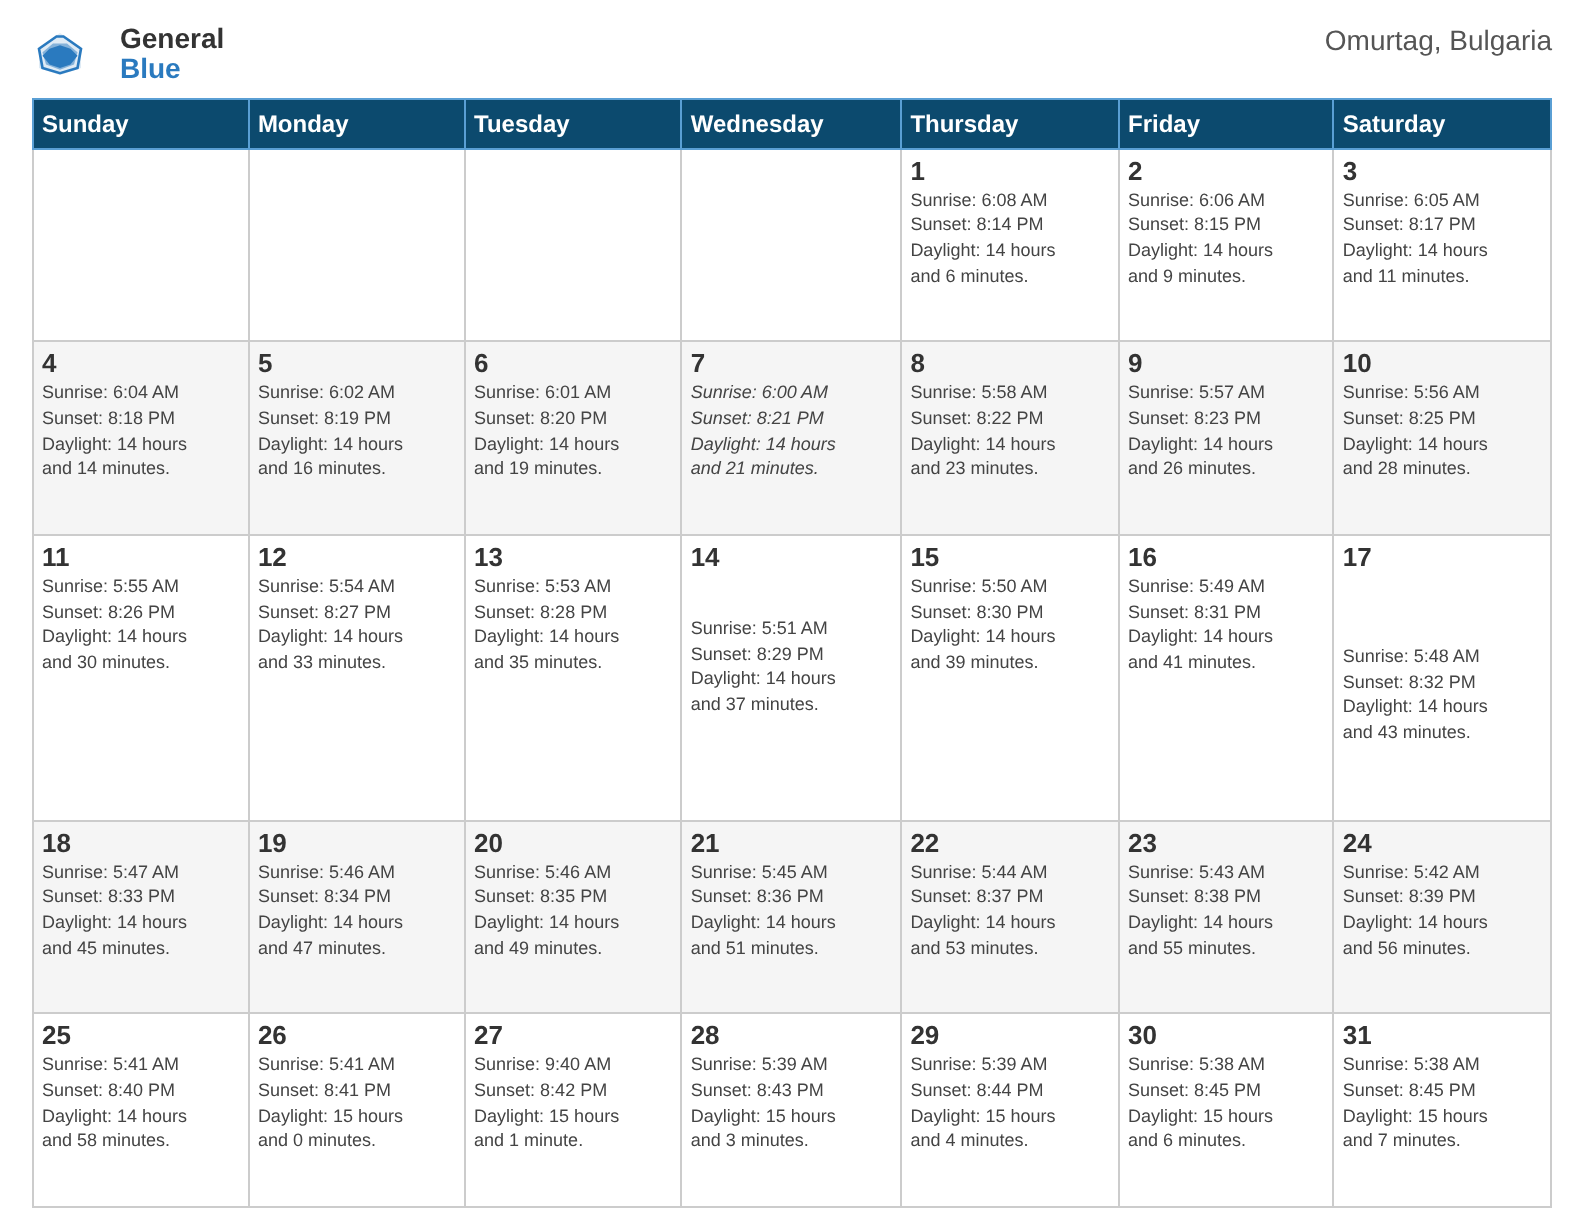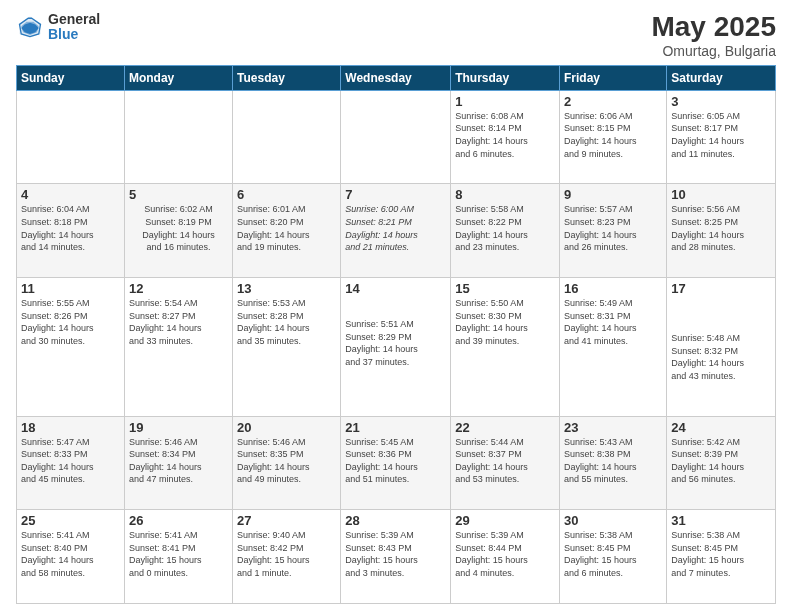--- a/index.html
+++ b/index.html
@@ -19,21 +19,21 @@
     }
     .header {
       display: flex;
       justify-content: space-between;
       align-items: flex-start;
       margin-bottom: 6px;
     }
     .logo {
       display: flex;
       align-items: center;
-      gap: 4px;
+      gap: 16px;
       justify-content: flex-end;
     }
     .logo-text {
       font-size: 14px;
       font-weight: bold;
       line-height: 1.1;
     }
     .logo-general { color: #333; }
     .logo-blue { color: #2a7abf; }
     .logo-icon {
@@ -111,21 +111,20 @@
         <polygon points="18,6 28,13 26,24 16,27 6,24 4,13 14,6" fill="none" stroke="#2a7abf" stroke-width="1.5"></polygon>
         <polygon points="20,10 26,15 24,22 16,25 8,22 6,15 12,10" fill="#2a7abf" opacity="0.5"></polygon>
         <polygon points="22,13 26,17 22,22 16,24 10,22 6,17 10,13 16,11" fill="#2a7abf"></polygon>
       </svg>
       <div class="logo-text">
         <div class="logo-general">General</div>
         <div class="logo-blue">Blue</div>
       </div>
     </div>
     <div class="title-block">
-      <div class="month-year">May 2025</div>
       <div class="location">Omurtag, Bulgaria</div>
     </div>
   </div>
 
   <table>
     <thead>
       <tr>
       <th>Sunday</th>
           <th>Monday</th>
           <th>Tuesday</th>
@@ -166,21 +165,21 @@
         <tr>
           <td>
             <span class="day-num">4</span>
             <div class="day-info" style="white-space: pre-line;">Sunrise: 6:04 AM
 Sunset: 8:18 PM
 Daylight: 14 hours
 and 14 minutes.</div>
           </td>
           <td>
             <span class="day-num">5</span>
-            <div class="day-info" style="white-space: pre-line; text-align: center;">Sunrise: 6:02 AM
+            <div class="day-info" style="white-space: pre-line;">Sunrise: 6:02 AM
 Sunset: 8:19 PM
 Daylight: 14 hours
 and 16 minutes.</div>
           </td>
           <td>
             <span class="day-num">6</span>
             <div class="day-info" style="white-space: pre-line;">Sunrise: 6:01 AM
 Sunset: 8:20 PM
 Daylight: 14 hours
 and 19 minutes.</div>

